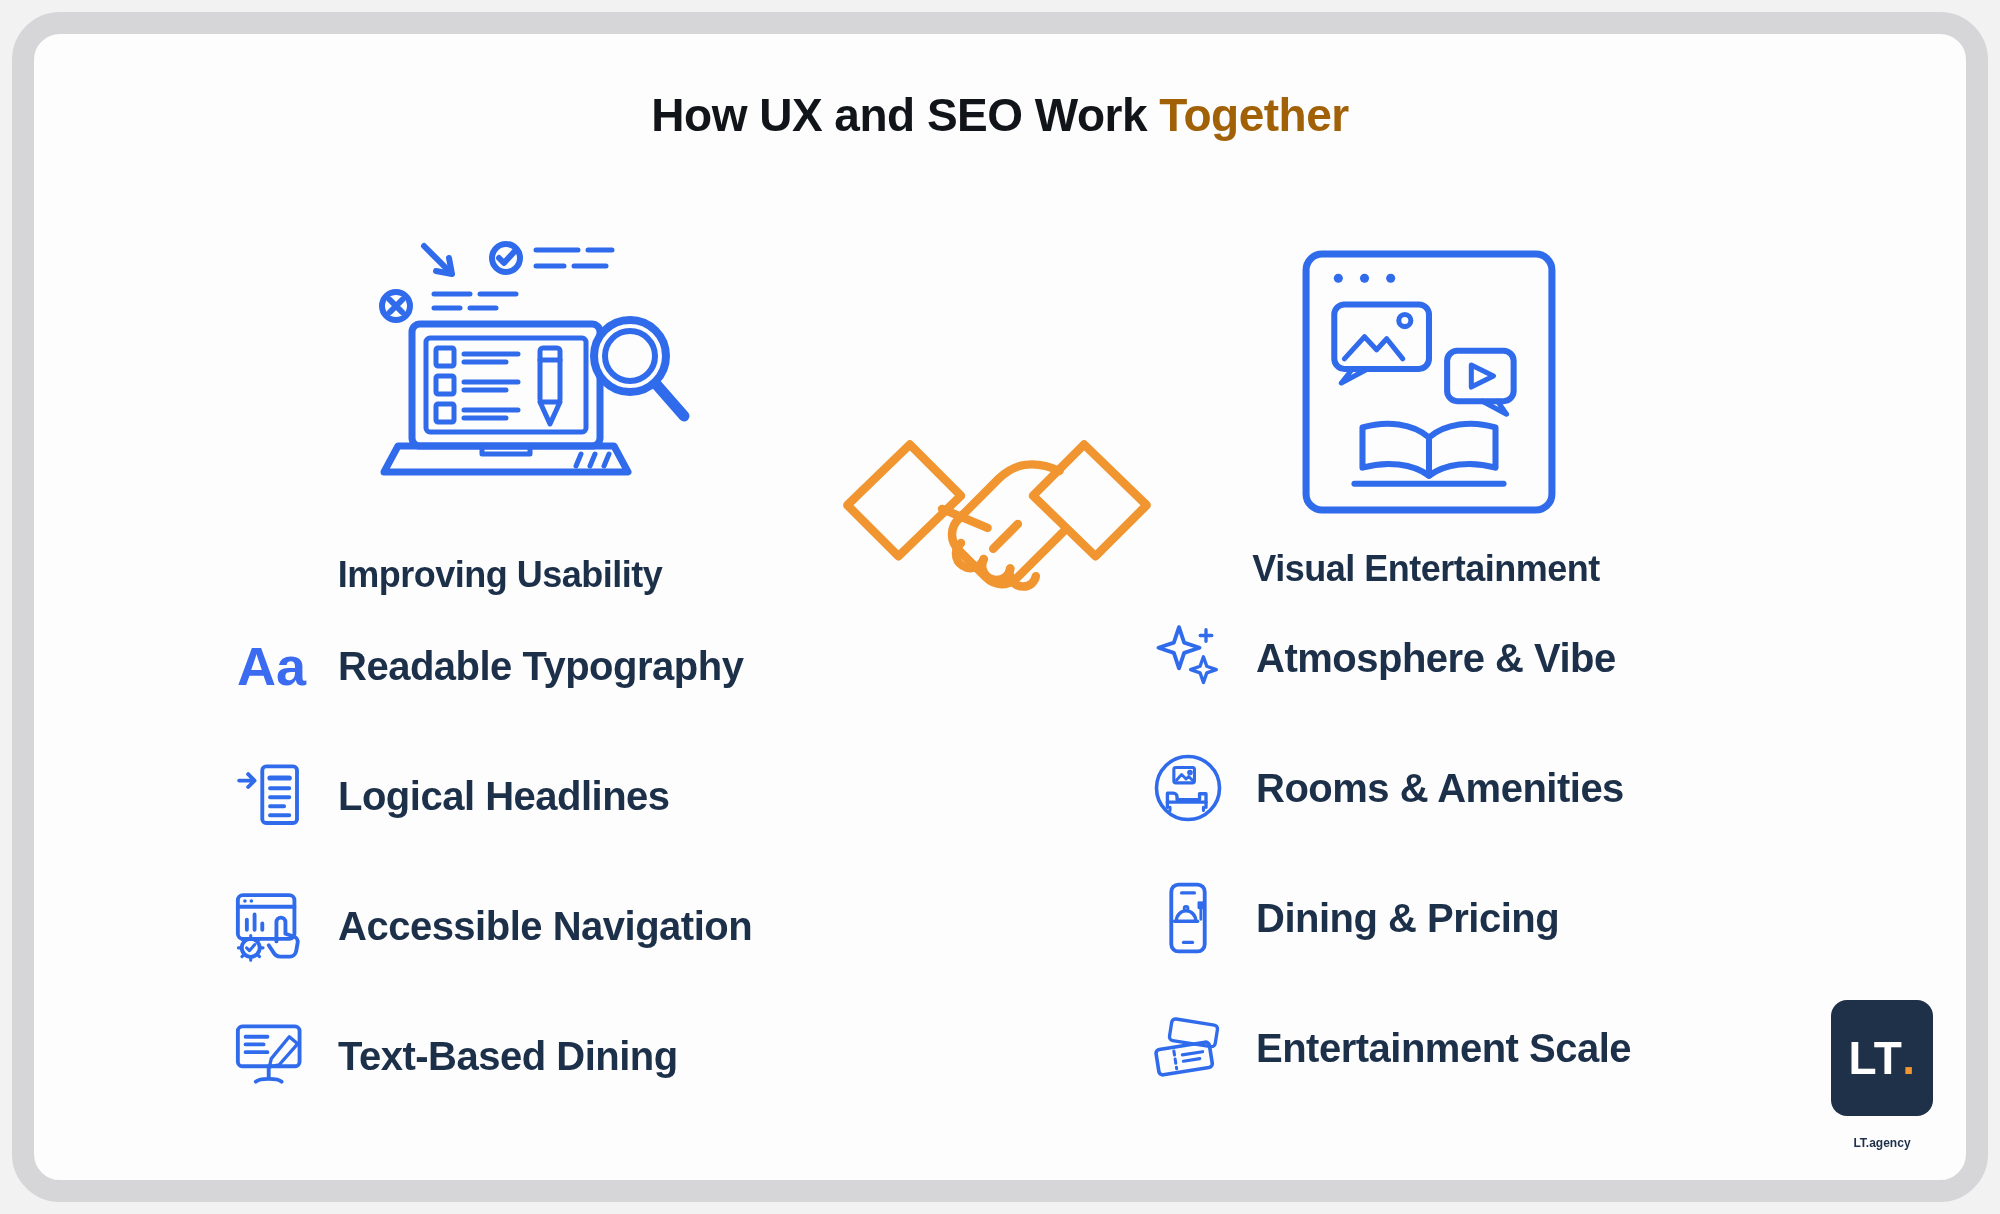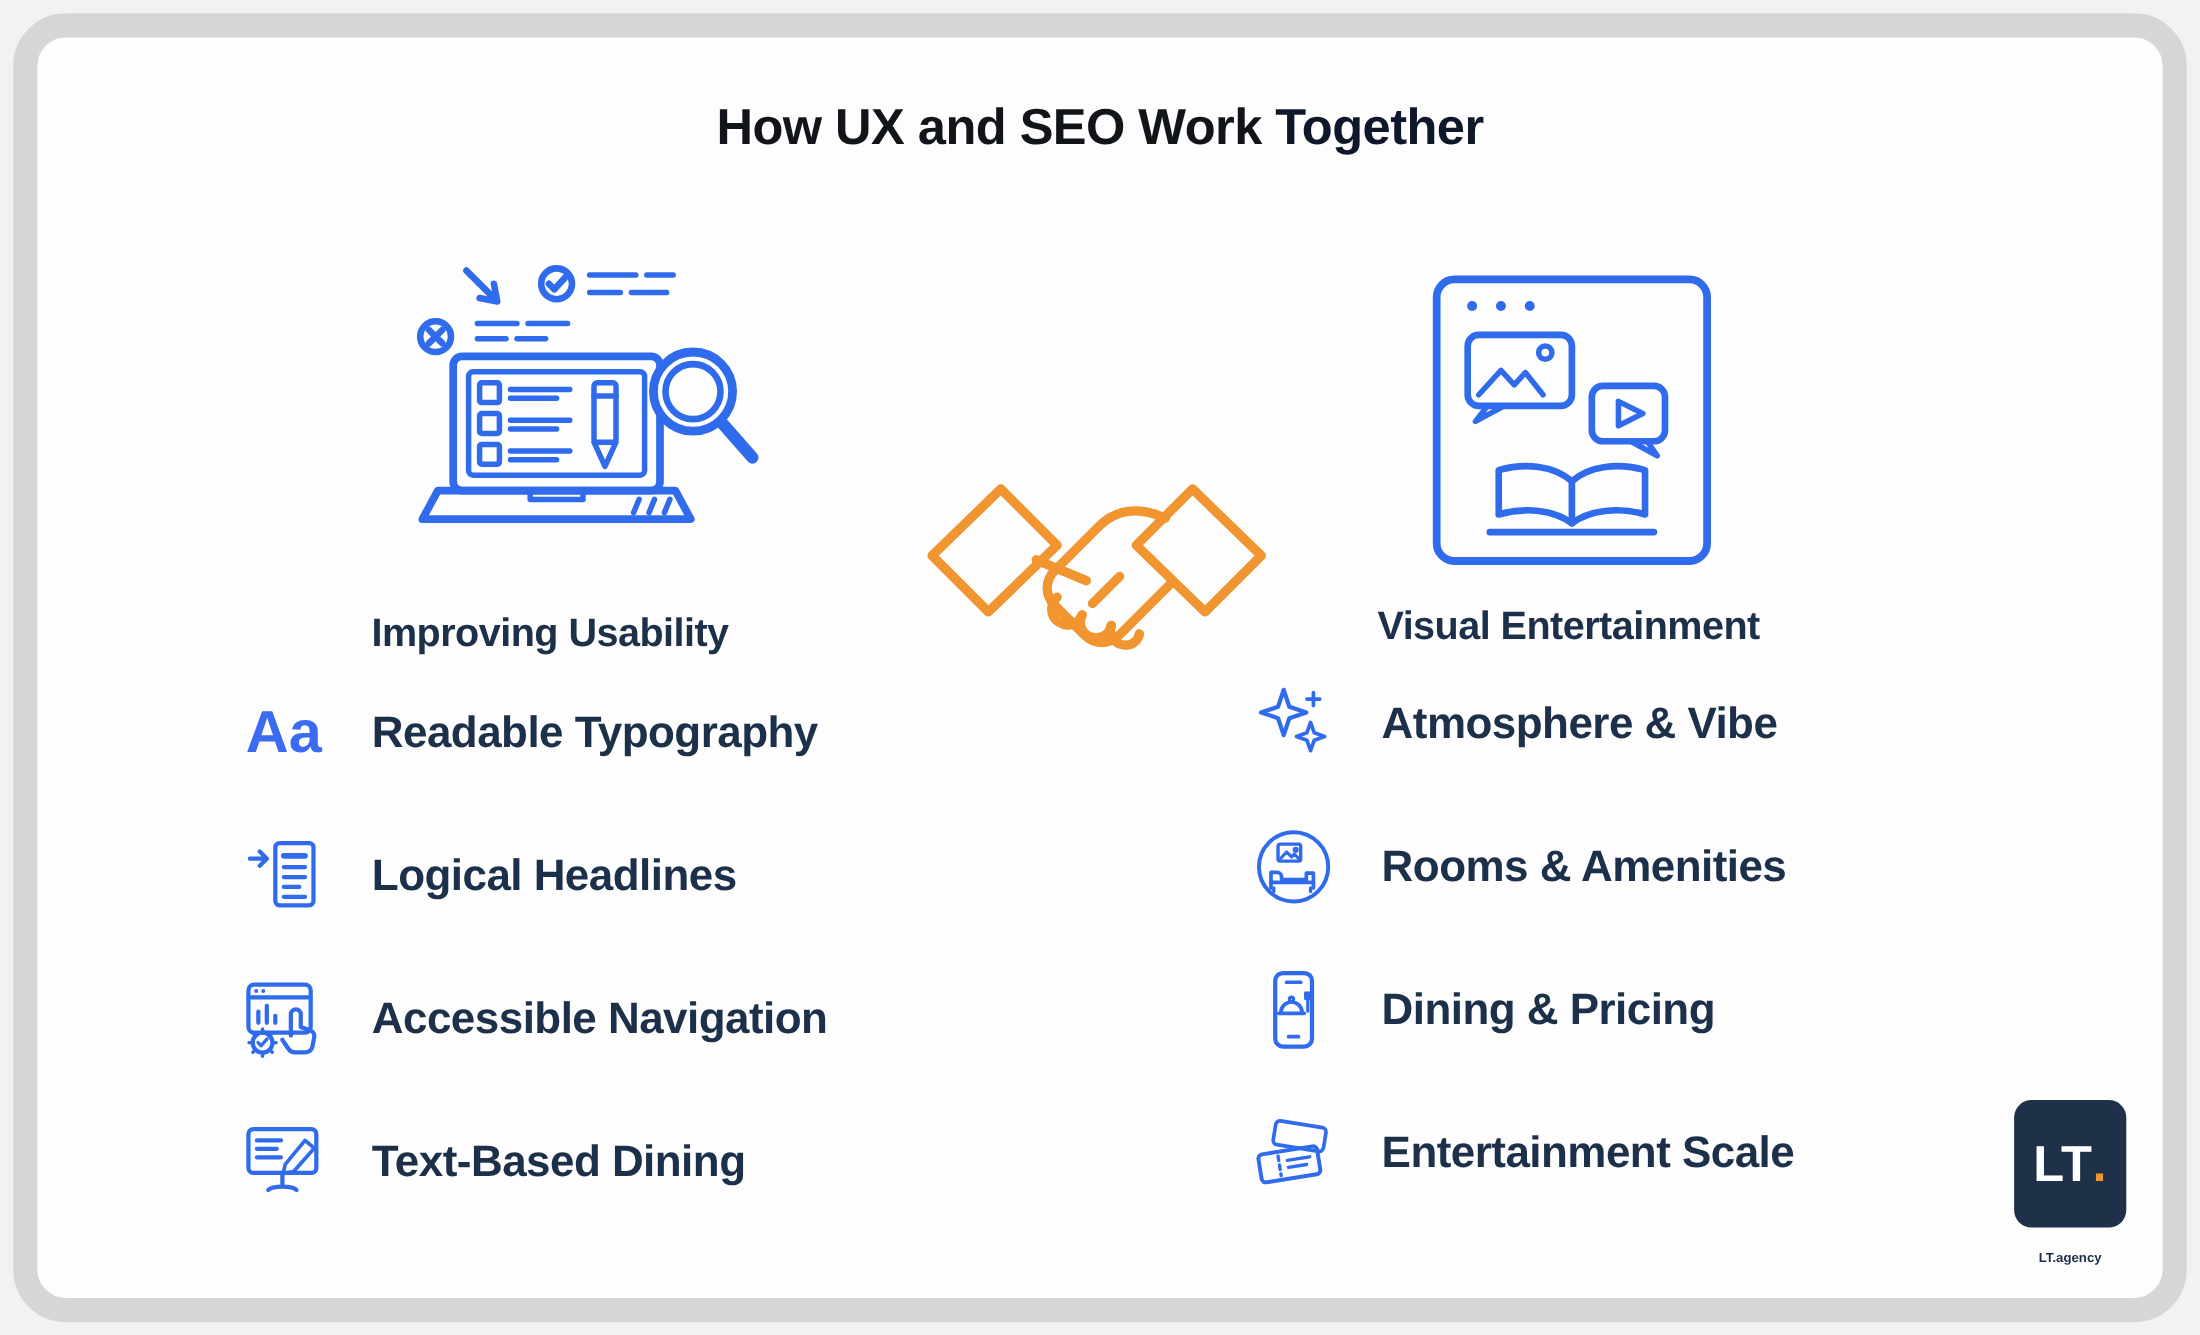--- a/index.html
+++ b/index.html
@@ -16,42 +16,42 @@
     border:22px solid #d6d6d8;
     border-radius:48px;
     background:#fdfdfe;
   }
   .title {
     position:absolute; top:88px; left:0; width:100%;
     text-align:center;
     font-size:46px; font-weight:700; color:#111418;
     letter-spacing:-0.5px;
   }
-  .title .accent { color:#0f172a; }
+  .title .accent { color:#a16207; }
 
   .illustration { position:absolute; }
   .illu-left  { left:378px;  top:232px; width:330px; height:310px; }
   .illu-right { left:1298px; top:246px; width:262px; height:272px; }
   .handshake  { left:836px;  top:418px; width:322px; height:218px; }
 
   .col-heading {
     position:absolute; text-align:center;
     font-size:36px; font-weight:700; color:#1D3049;
     letter-spacing:-0.5px;
   }
   .heading-left  { left:228px;  top:554px; width:544px; }
   .heading-right { left:1152px; top:548px; width:548px; }
 
   .item-list { position:absolute; }
   .list-left  { left:210px;  top:616px; }
   .list-right { left:1128px; top:608px; }
 
   .row { display:flex; align-items:center; height:100px; margin-bottom:30px; }
   .row .icon-cell {
-    width:96px; display:flex; align-items:center; justify-content:center;
+    width:96px; display:flex; align-items:center; justify-content:flex-end;
     flex:0 0 96px;
   }
   .row .icon-cell svg { width:72px; height:72px; }
   .row .label {
     font-size:40px; font-weight:700; color:#1D3049;
     margin-left:32px; letter-spacing:-0.5px; white-space:nowrap;
   }
   .aa-glyph { font-size:54px; font-weight:600; color:#3A6BF0; line-height:1; }
 
   .logo-block { position:absolute; left:1826px; top:1000px; width:112px; text-align:center; }

